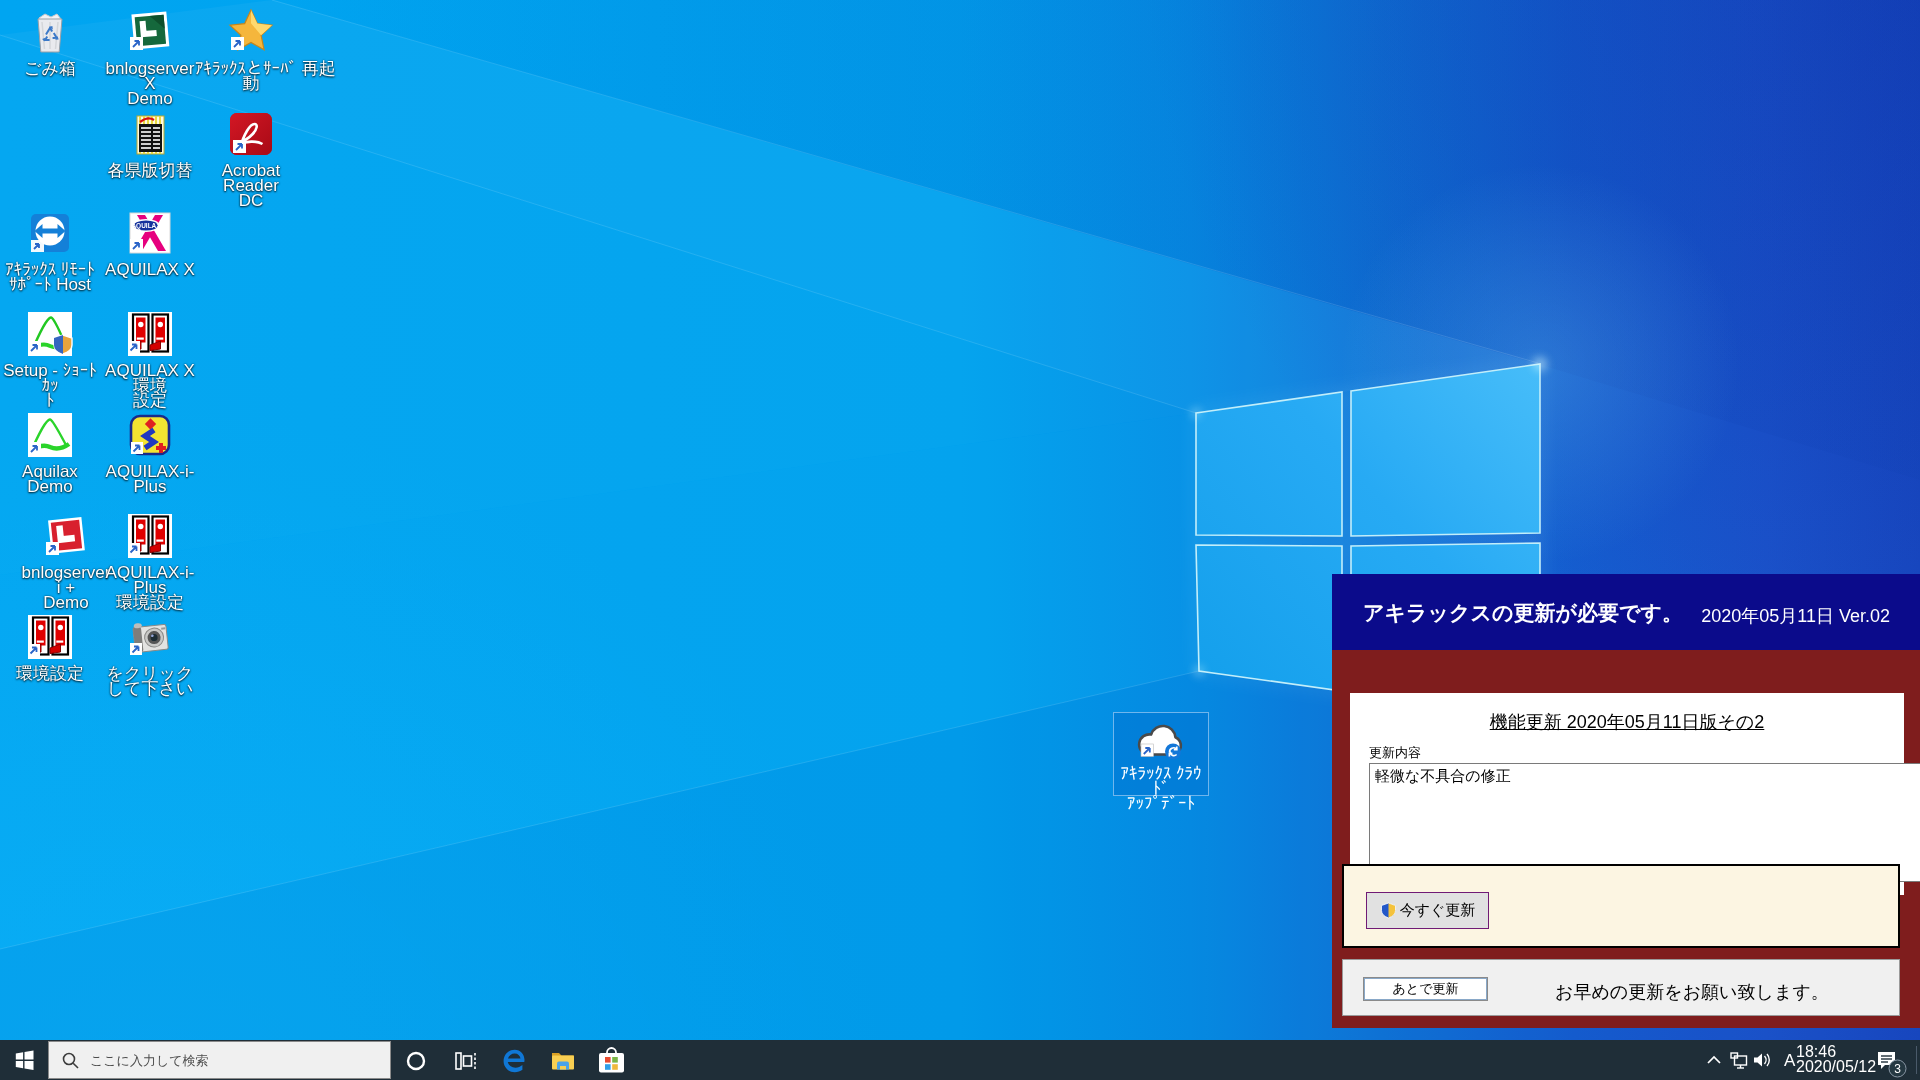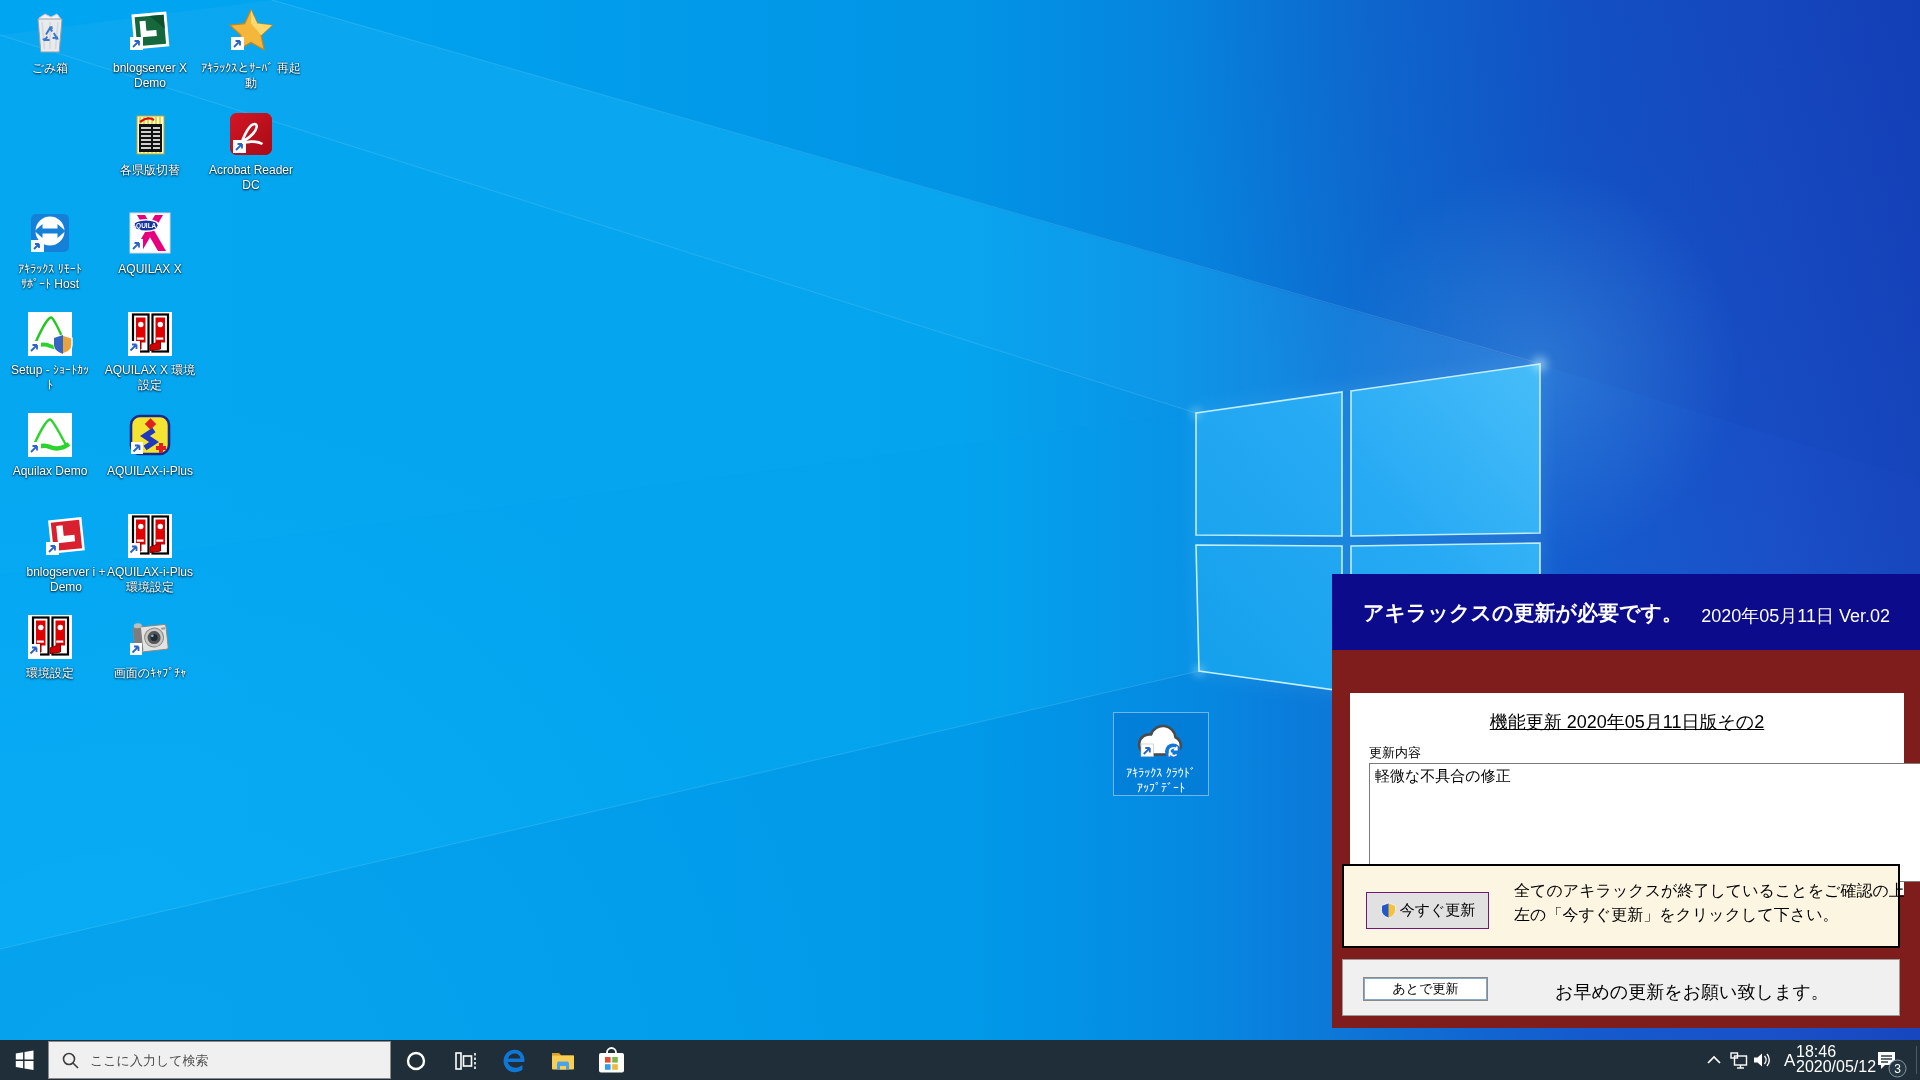--- a/index.html
+++ b/index.html
@@ -1,19 +1,19 @@
 <!DOCTYPE html>
 <html><head><meta charset="utf-8">
 <style>
 html,body{margin:0;padding:0;}
 body{width:1920px;height:1080px;overflow:hidden;position:relative;font-family:"Liberation Sans",sans-serif;}
 #wp{position:absolute;left:0;top:0;}
 .di{position:absolute;width:96px;text-align:center;}
 .di svg{display:block;margin:0 auto;}
-.lbl{margin-top:5px;font-size:12px;line-height:15px;color:#fff;text-shadow:0 1px 2px rgba(0,0,0,.85),0 0 2px rgba(0,0,0,.6);}
+.lbl{margin-top:5px;font-size:17px;line-height:15px;color:#fff;text-shadow:0 1px 2px rgba(0,0,0,.85),0 0 2px rgba(0,0,0,.6);}
 #selicon{position:absolute;left:1113px;top:712px;width:96px;height:84px;background:rgba(0,114,208,.5);border:1px solid rgba(160,205,245,.7);box-sizing:border-box;text-align:center;}
 #selicon svg{display:block;margin:1px auto 0;}
 #selicon .lbl{margin-top:0px;}
 
 #dlg{position:absolute;left:1332px;top:574px;width:588px;height:454px;background:#7f1d1d;}
 #dlgtitle{position:absolute;left:0;top:0;width:100%;height:76px;background:#0b0b8b;color:#fff;}
 #dlgtitle .t1{position:absolute;left:31px;top:25px;font-size:21px;font-weight:bold;white-space:nowrap;}
 #dlgtitle .t2{position:absolute;right:30px;top:30px;font-size:18px;white-space:nowrap;}
 .dbox{position:absolute;box-sizing:border-box;}
 #box1{left:16px;top:83px;width:558px;height:206px;background:#fff;border:2px solid #7f1d1d;margin-top:34px;}
@@ -310,21 +310,21 @@
 <ellipse cx="13" cy="11.5" rx="4" ry="2.5" fill="#bdbdbb"></ellipse>
 <circle cx="28" cy="25" r="9.5" fill="#c9c9c7" stroke="#8a8a88"></circle>
 <circle cx="28" cy="25" r="6.5" fill="#555"></circle>
 <circle cx="28" cy="25" r="3.5" fill="#1c2c34"></circle>
 <circle cx="26.5" cy="23" r="1.3" fill="#9ad"></circle>
 <rect x="36" y="16" width="4" height="2" fill="#999"></rect>
 </g>
 <rect x="4" y="30" width="12" height="12" fill="#fff"></rect>
 <path d="M6.5 39.5 l6 -6 m0 0 h-4.5 m4.5 0 v4.5" stroke="#2a64c8" stroke-width="1.8" fill="none"></path>
 </svg>
-<div class="lbl">画面のｷｬﾌﾟﾁｬ</div>
+<div class="lbl">をクリックして下さい</div>
 </div>
 
 <div class="di" style="left:203px;top:8px">
 <svg width="48" height="48" viewBox="0 0 48 48">
 <path d="M24 2 l6.3 13.6 14.7 1.6 -10.9 10 3 14.6 -13.1 -7.4 -13.1 7.4 3 -14.6 -10.9 -10 14.7 -1.6 z" fill="#f5b63c" stroke="#c8861a" stroke-width="1.2"></path>
 <path d="M24 2 l6.3 13.6 14.7 1.6 -10.9 10 -10.1 -12 z" fill="#ffd96e"></path>
 <rect x="4" y="29" width="13" height="13" fill="#fff"></rect>
 <path d="M7 39 l6 -6 m0 0 h-4.5 m4.5 0 v4.5" stroke="#2a64c8" stroke-width="1.8" fill="none"></path>
 </svg>
 <div class="lbl" style="white-space:nowrap;margin-left:-8px;margin-right:-8px;">ｱｷﾗｯｸｽとｻｰﾊﾞ 再起<br>動</div>
@@ -370,21 +370,20 @@
 </div>
 <div class="dbox" id="box2">
 <div id="btn1">
         <svg width="17" height="17" viewBox="0 0 17 17">
           <path d="M8.5 1 l7 2.5 v5 q0 5 -7 7.5 q-7 -2.5 -7 -7.5 v-5 z" fill="#2458c8"></path>
           <path d="M8.5 1 l7 2.5 v5 q0 5 -7 7.5 z" fill="#f4c23c"></path>
           <path d="M8.5 1 l7 2.5 v5 q0 5 -7 7.5 q-7 -2.5 -7 -7.5 v-5 z" fill="none" stroke="#fff" stroke-width="0.8"></path>
         </svg>
         <span>今すぐ更新</span>
       </div>
-<div class="tx">全てのアキラックスが終了していることをご確認の上<br>左の「今すぐ更新」をクリックして下さい。</div>
 </div>
 <div class="dbox" id="box3">
 <div id="btn2">あとで更新</div>
 <div class="tx">お早めの更新をお願い致します。</div>
 </div>
 </div>
 
 <div id="tb">
 <svg class="tbi" style="left:0" width="1920" height="40" viewBox="0 0 1920 40">
 

